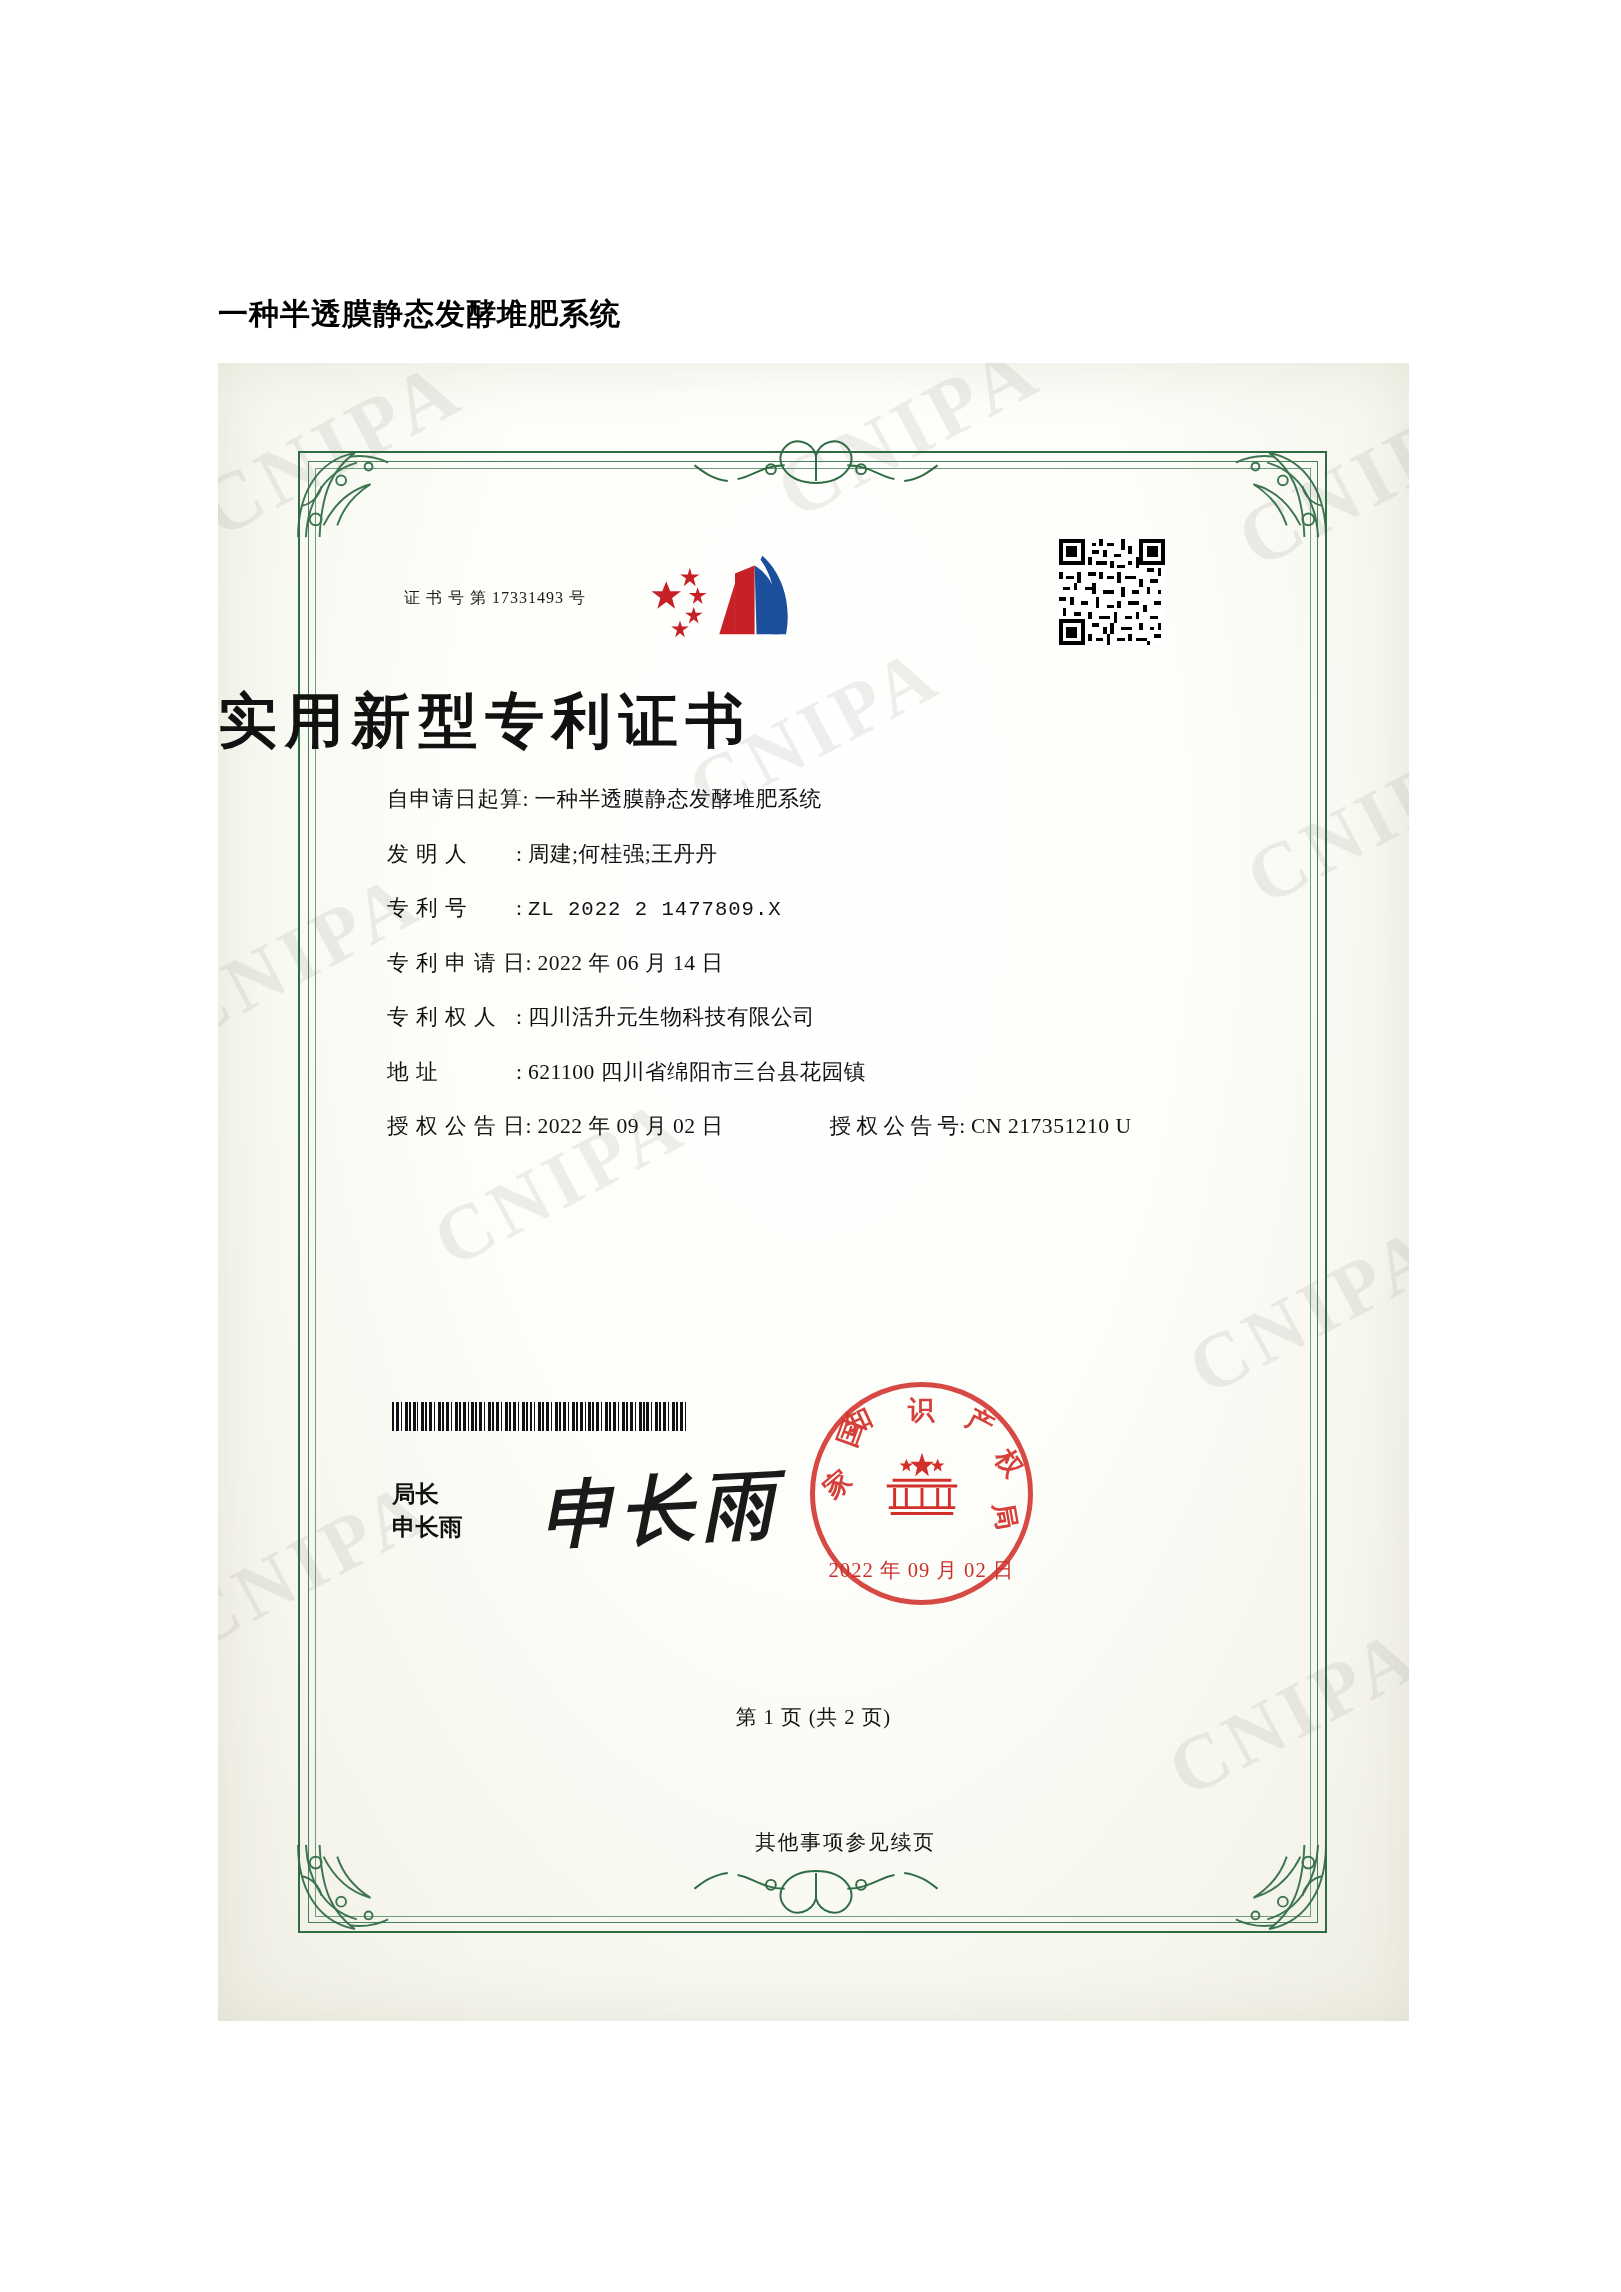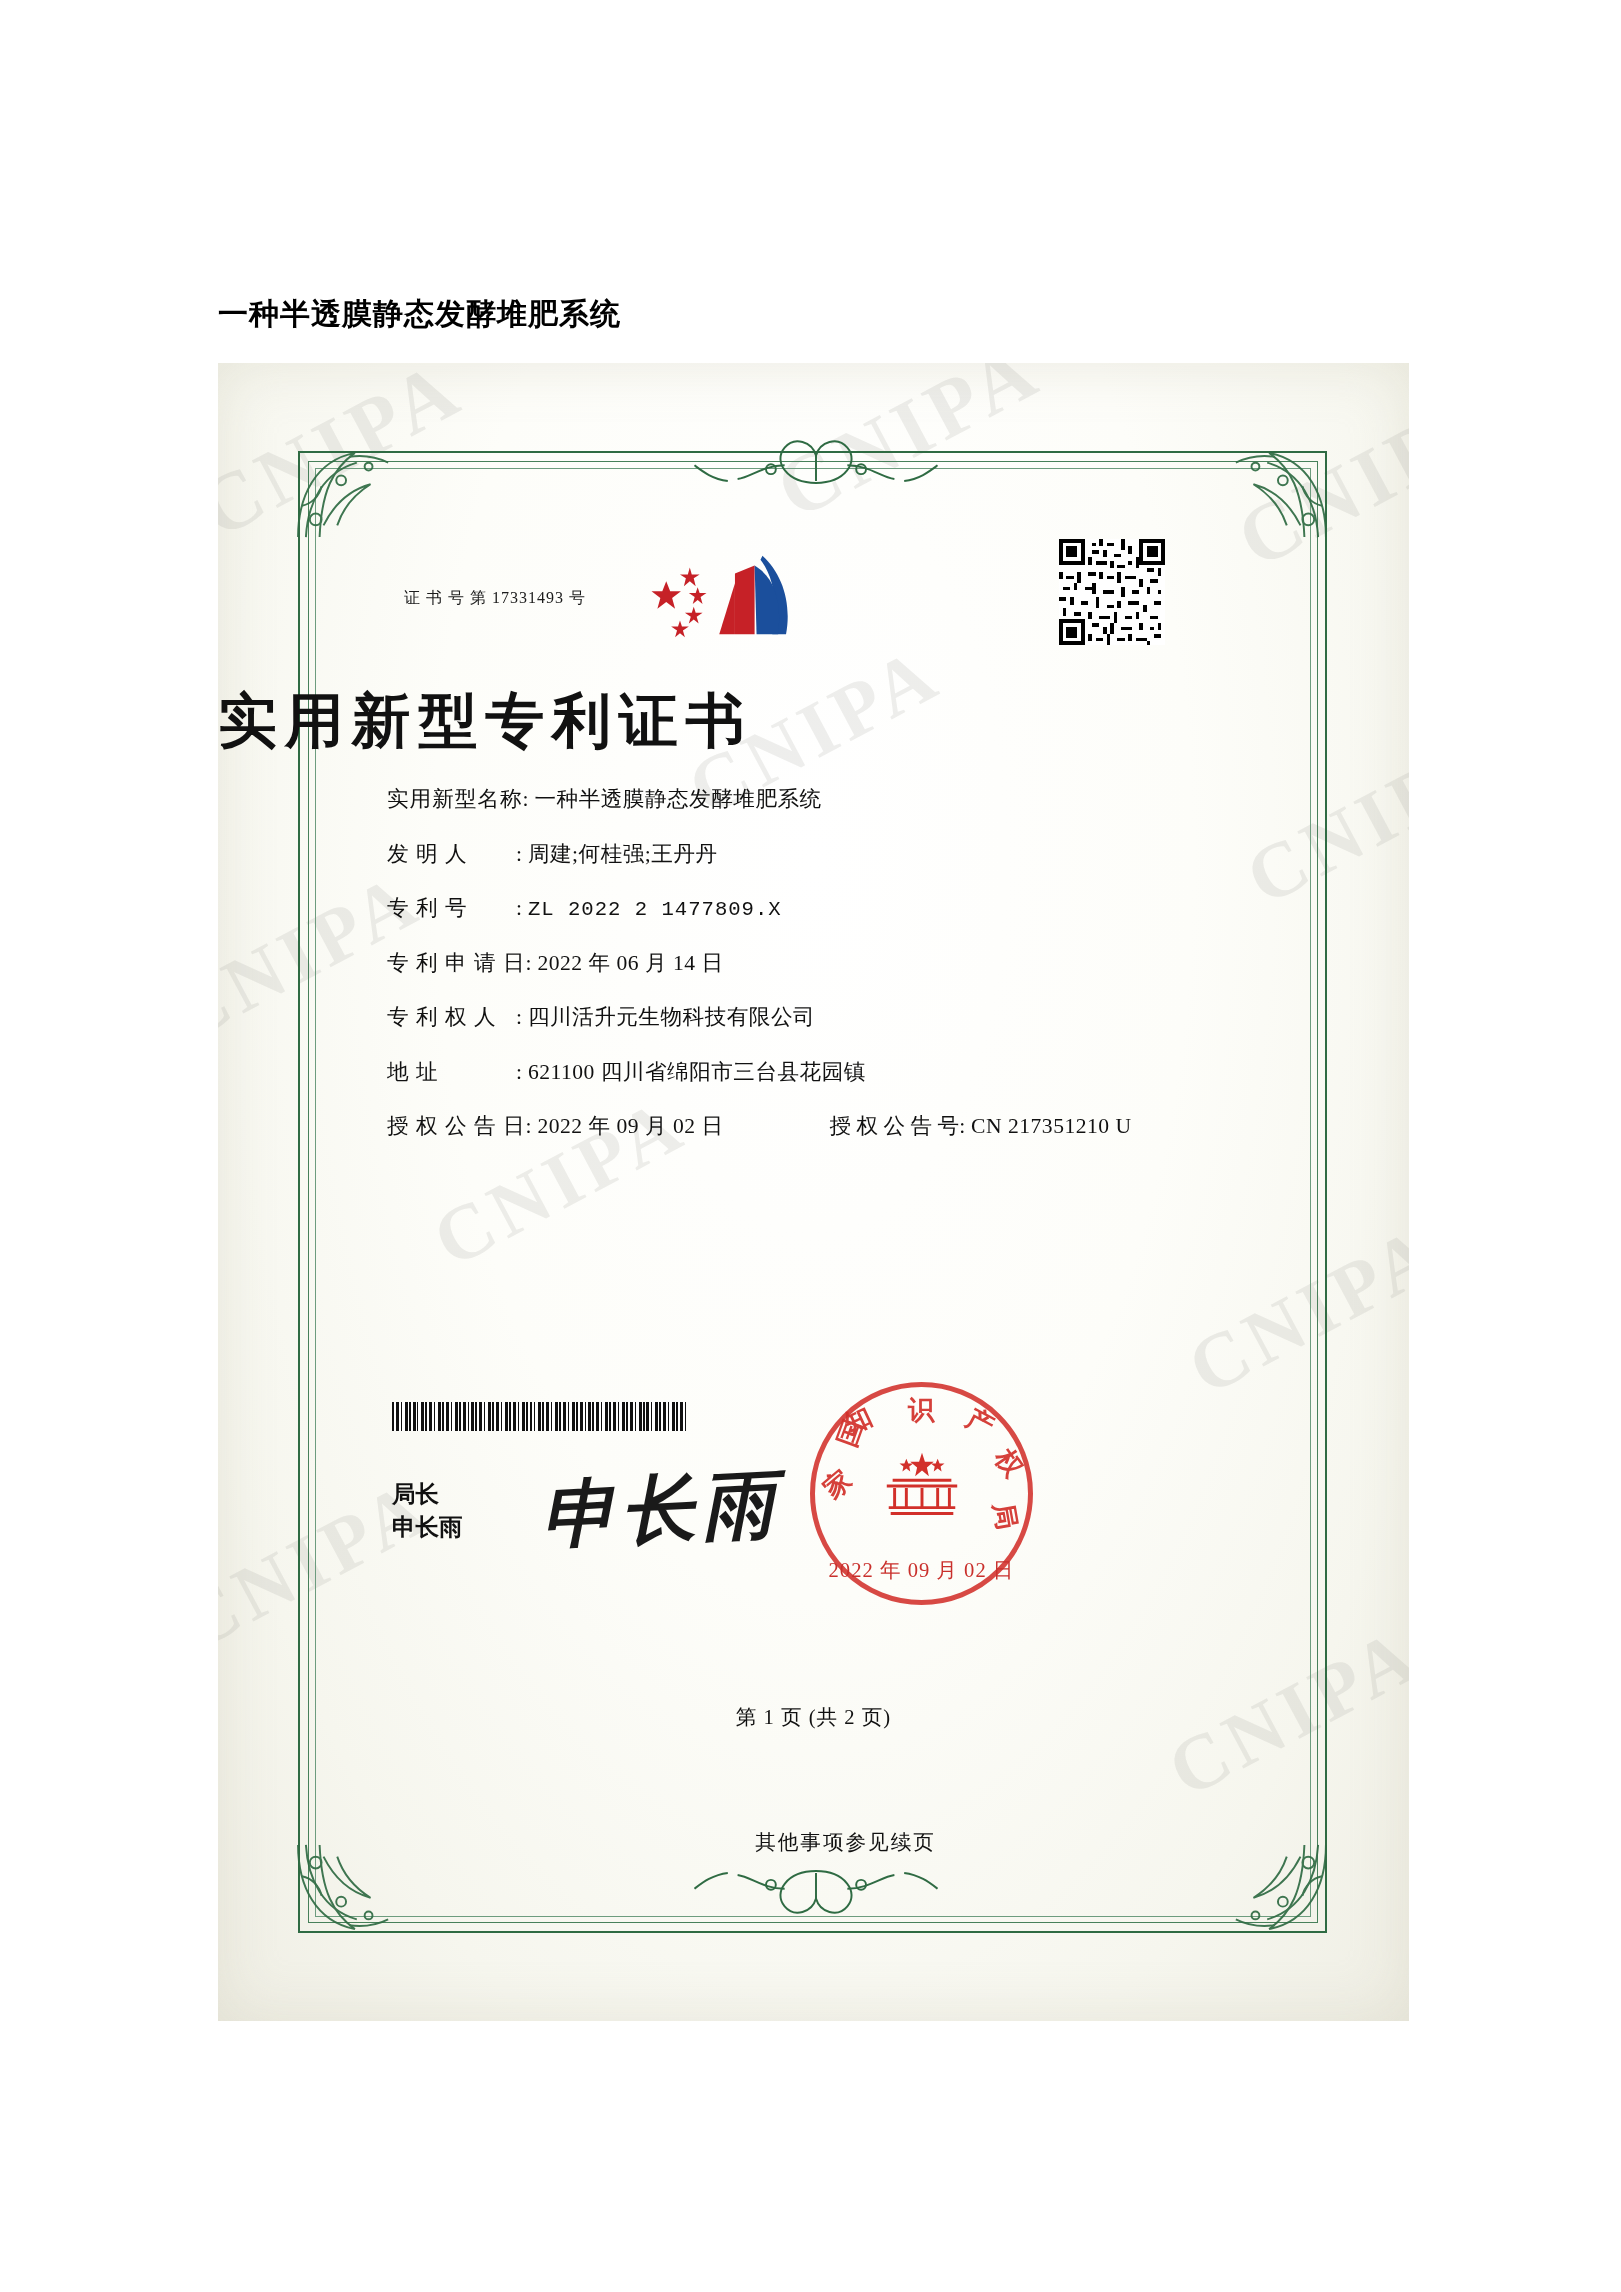--- a/index.html
+++ b/index.html
@@ -543,21 +543,21 @@
         <rect x="21" y="27" width="3" height="1"></rect>
       <rect x="26" y="26" width="2" height="1"></rect>
         <rect x="24" y="28" width="1" height="1"></rect>
     </g>
   </svg>
 
   <div class="cert-title">实用新型专利证书</div>
 
   <div class="fields">
     <div class="field-row">
-      <span class="field-label">实用新型名称</span>
+      <span class="field-label">自申请日起算</span>
       <span class="field-colon">:</span>
       <span class="field-value">一种半透膜静态发酵堆肥系统</span>
     </div>
     <div class="field-row">
       <span class="field-label">发    明    人</span>
       <span class="field-colon">:</span>
       <span class="field-value">周建;何桂强;王丹丹</span>
     </div>
     <div class="field-row">
       <span class="field-label">专    利    号</span>

